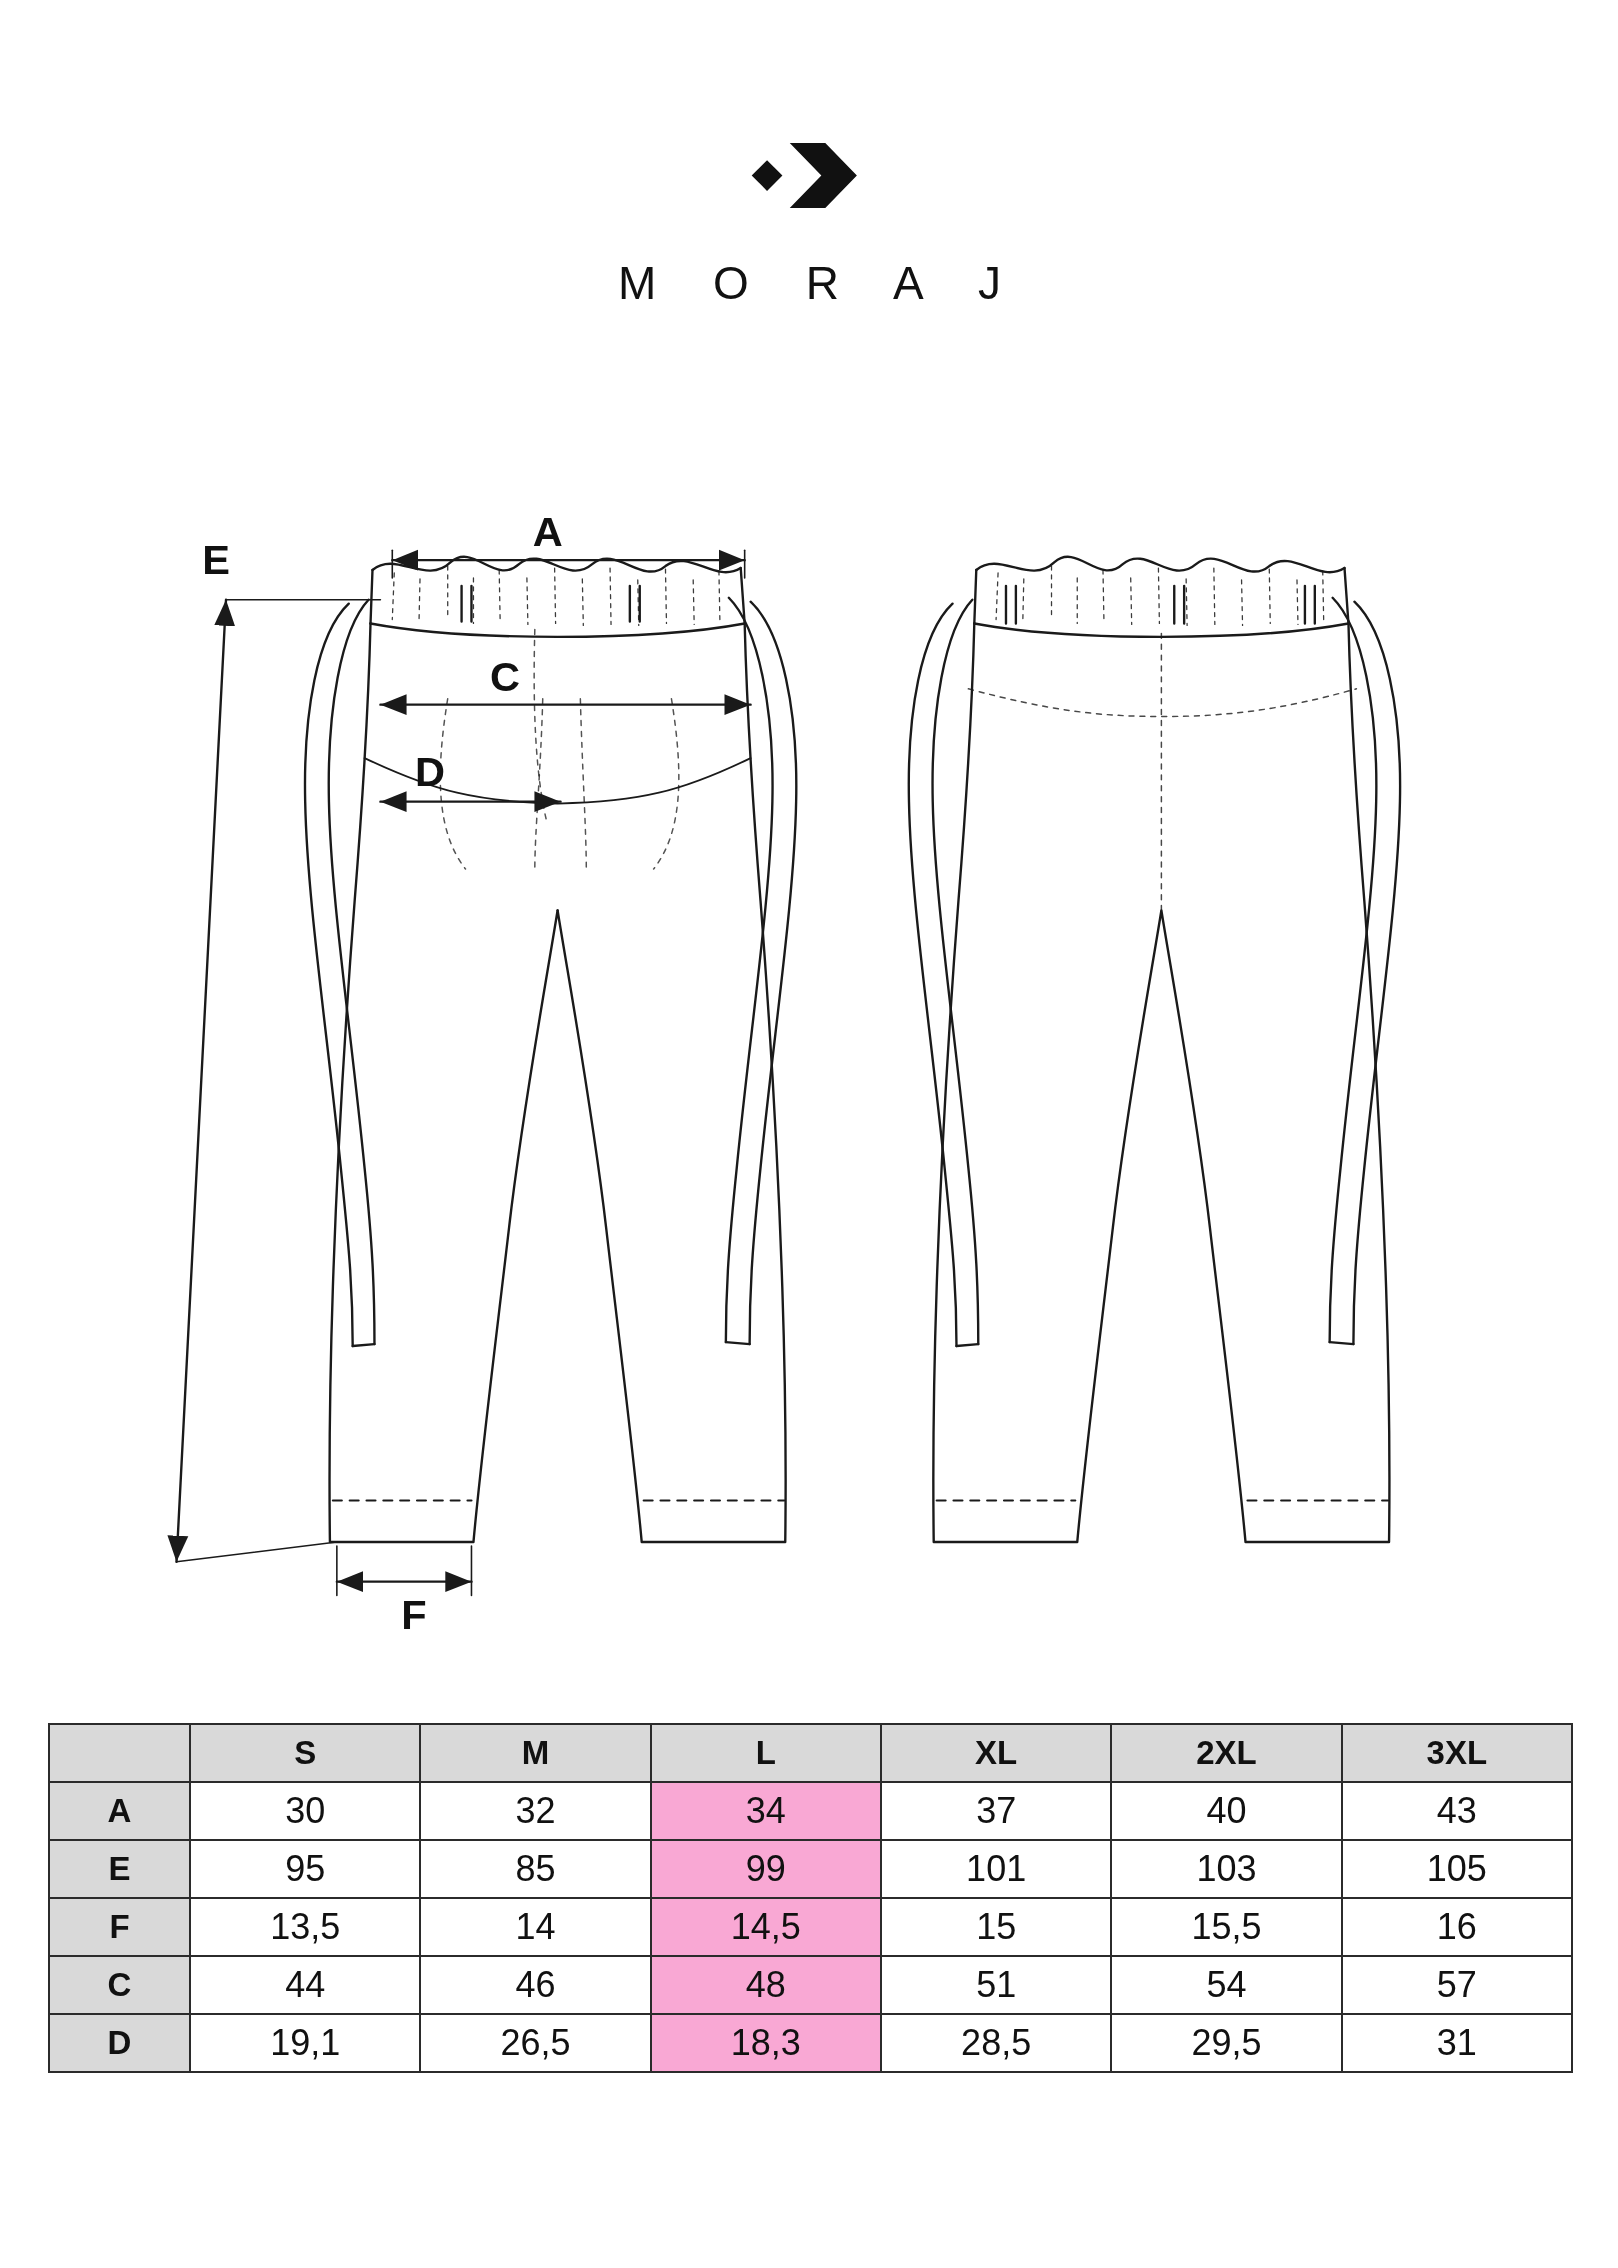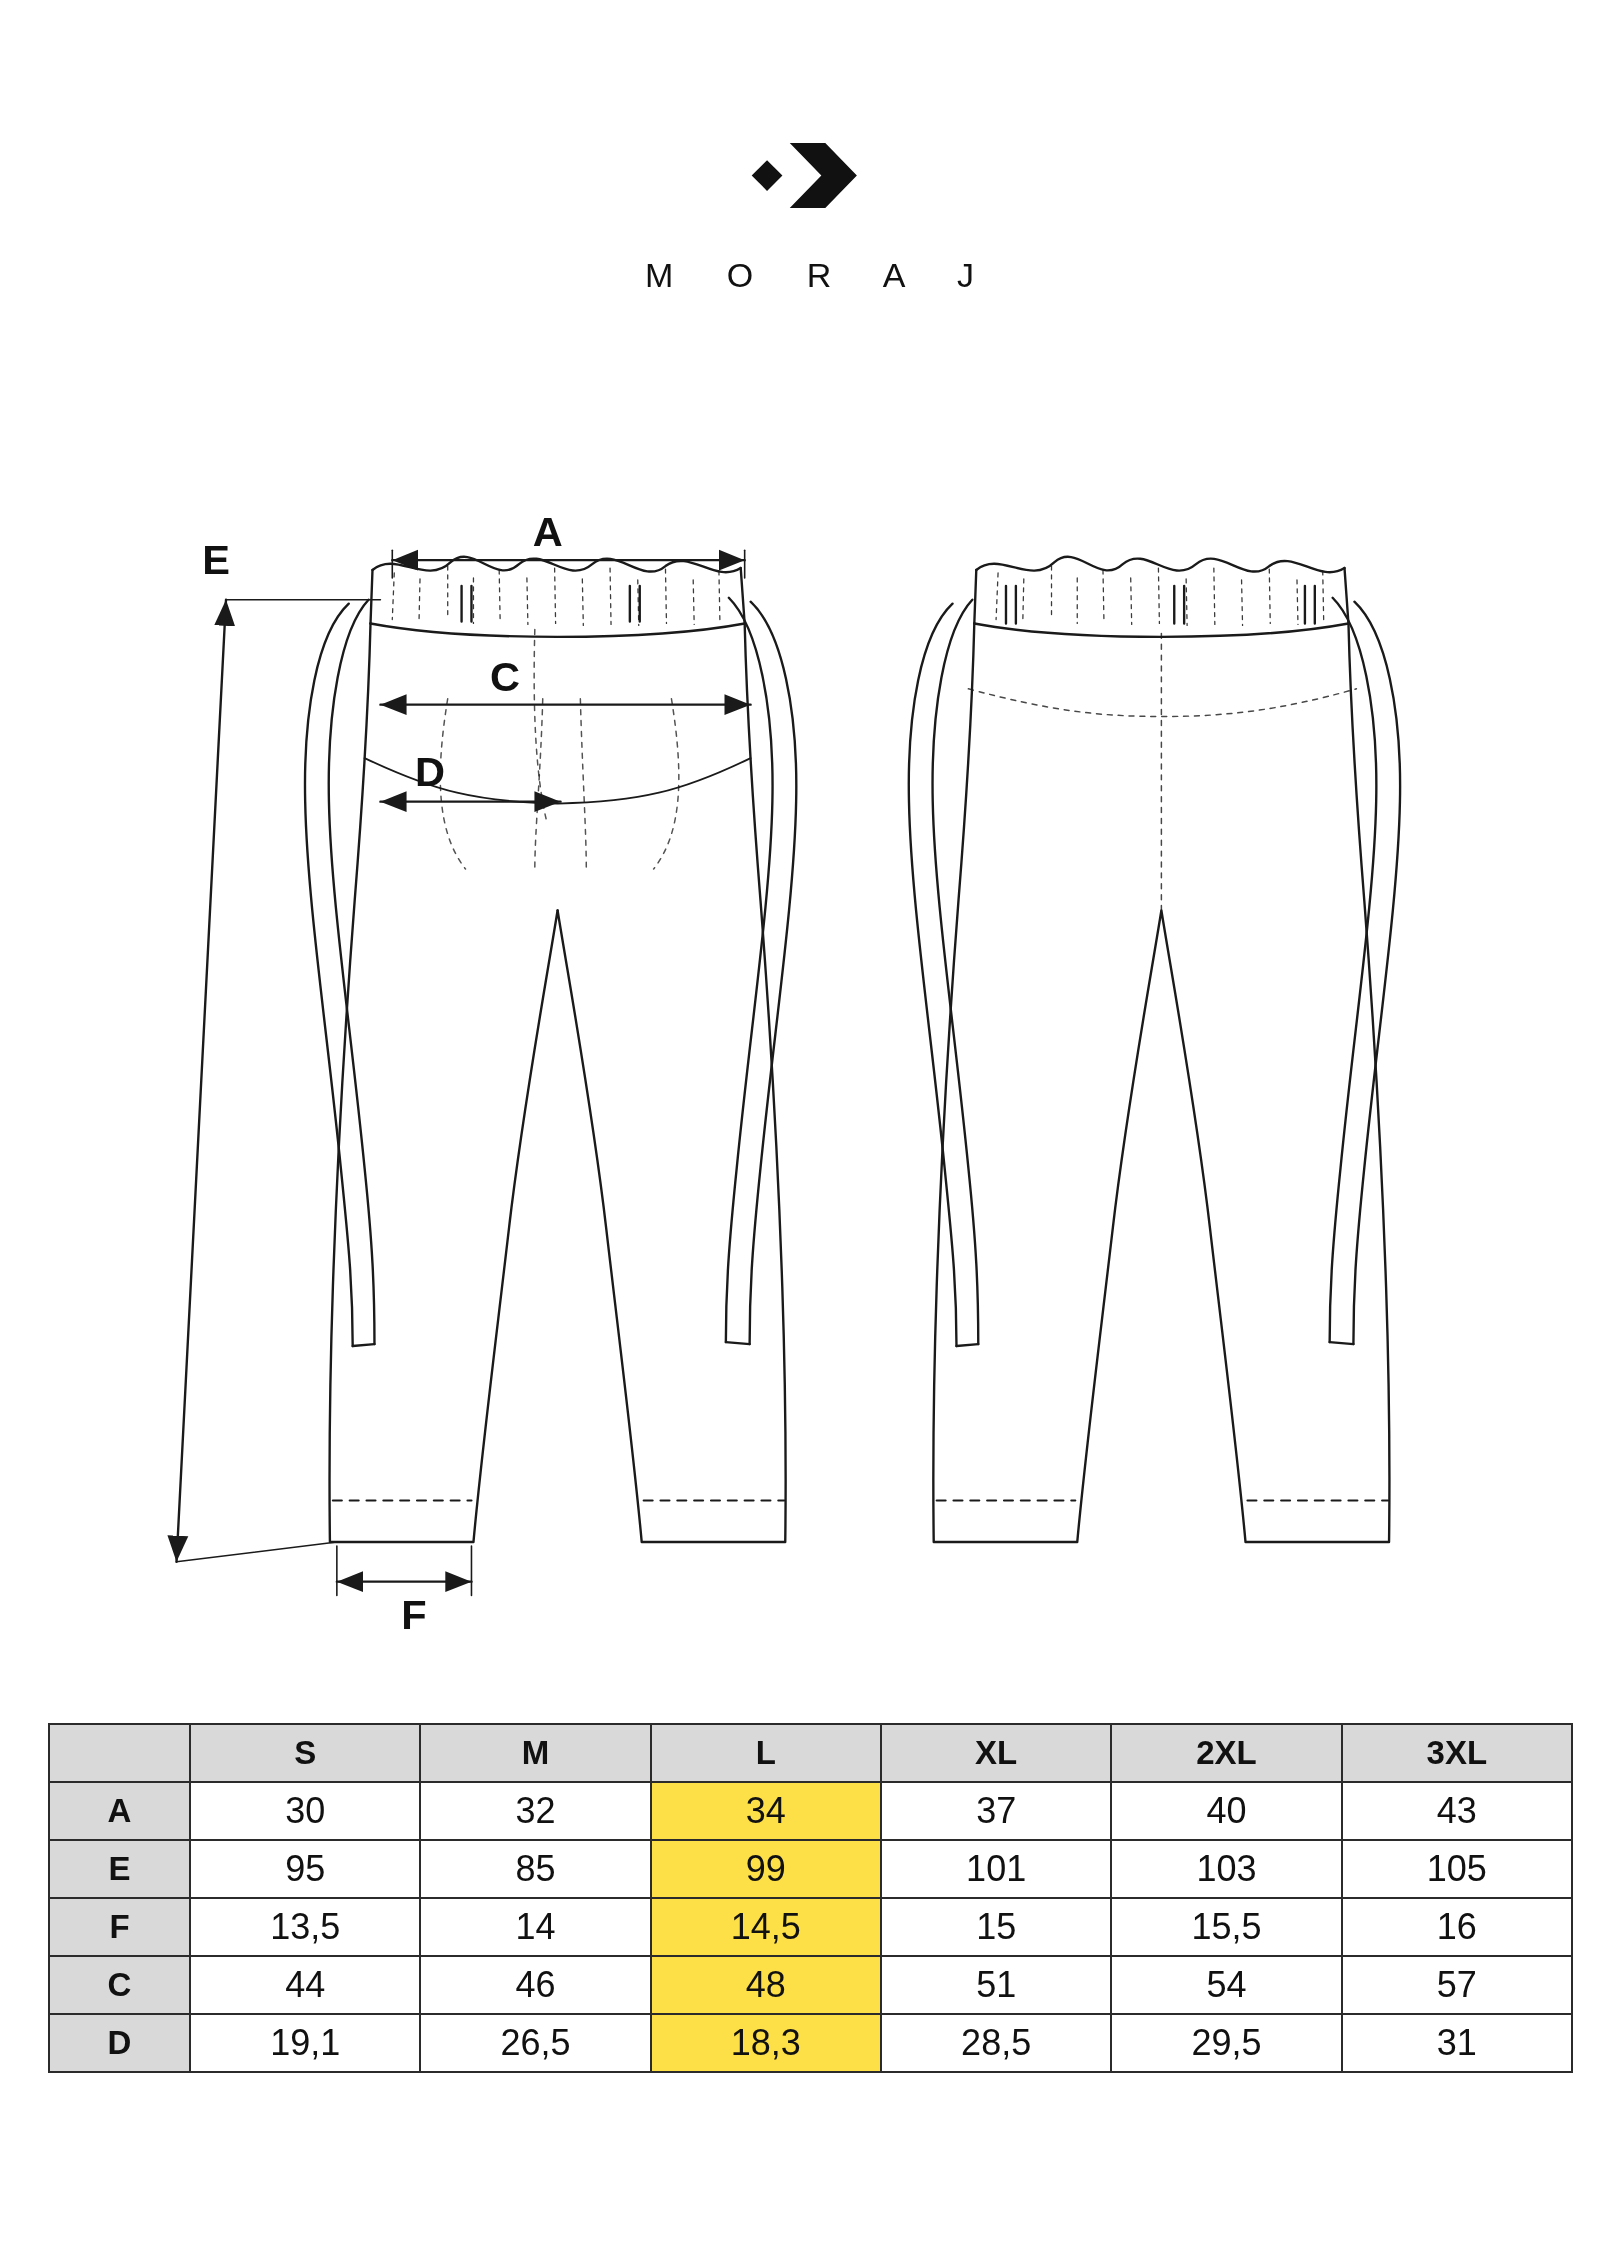--- a/index.html
+++ b/index.html
@@ -24,21 +24,21 @@
     width: 100%;
     text-align: center;
   }
   .brand-mark {
     display: block;
     margin: 0 auto 40px auto;
     width: 119px;
     height: 77px;
   }
   .brand-name {
-    font-size: 34px;
+    font-size: 46px;
     font-weight: 400;
     letter-spacing: 22px;
     text-indent: 22px;
     color: #111111;
     font-family: "Liberation Sans", sans-serif;
     margin-top: 9px;
   }
 
   
   .tech-drawing {
@@ -77,21 +77,21 @@
     font-weight: 700;
     font-size: 33px;
   }
   table.size-table tbody td.row-label {
     background: #d9d9d9;
     font-weight: 700;
     font-size: 33px;
     width: 139px;
   }
   table.size-table td.highlight {
-    background: #fde047;
+    background: #f9a8d4;
   }
   .corner-cell {
     background: #d9d9d9;
     width: 139px;
   }
 </style>
 </head>
 <body>
 
 <div class="brand">

